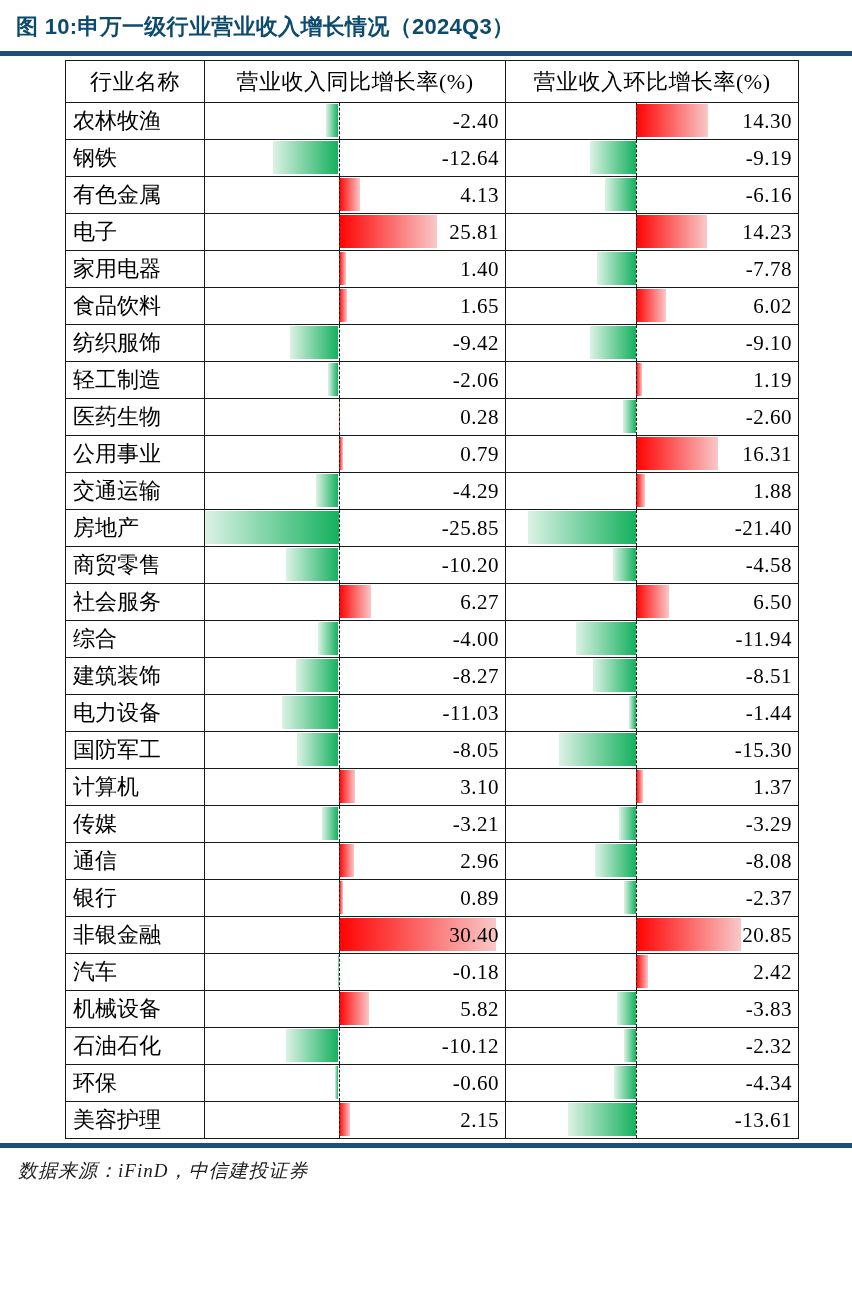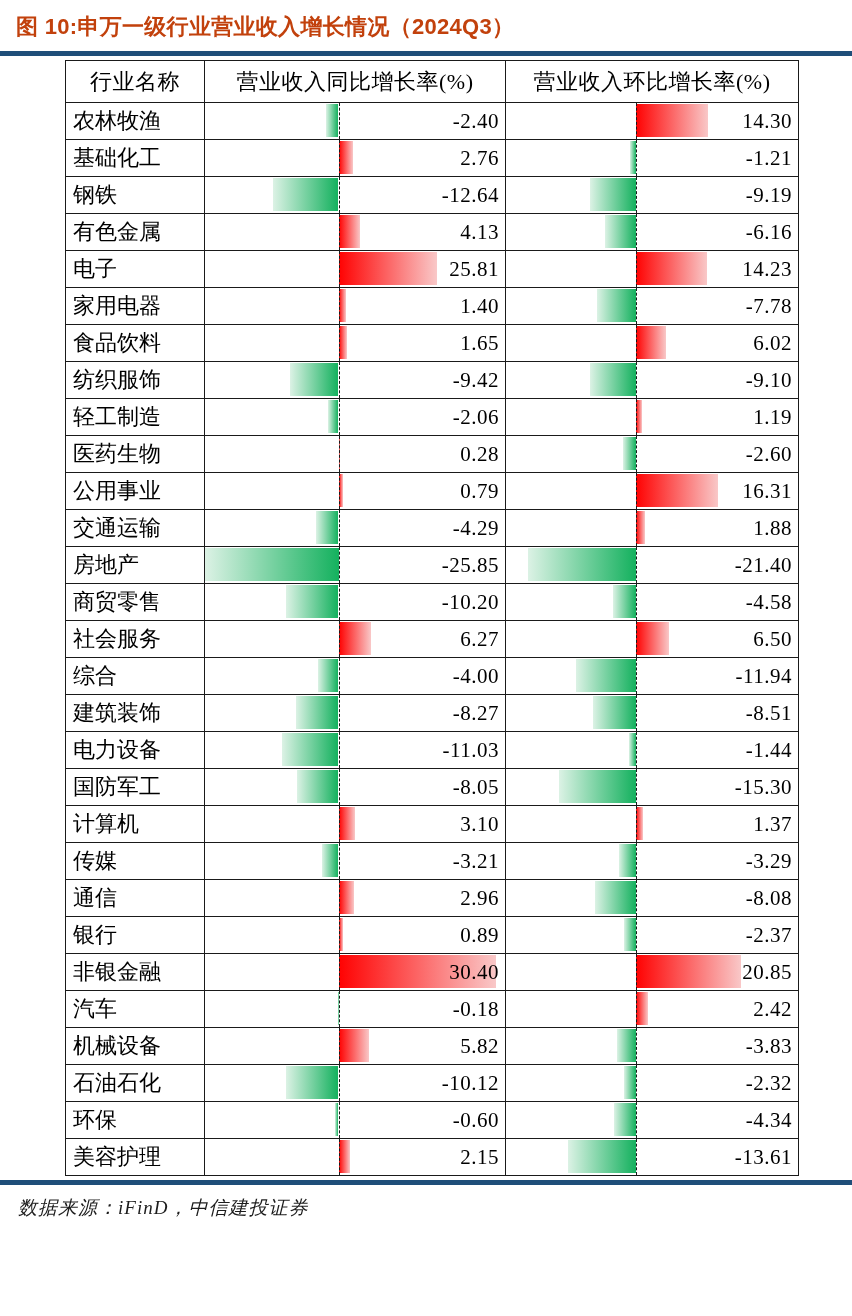--- a/index.html
+++ b/index.html
@@ -18,21 +18,21 @@
     background:#fff;
     overflow:hidden;
     font-family:"Liberation Serif","DejaVu Serif",serif;
     color:#000;
   }
   .fig-title{
     padding:12px 0 0 16px;
     font-family:"Liberation Sans","DejaVu Sans",sans-serif;
     font-weight:bold;
     font-size:22px;
-    color:#c2410c;
+    color:#0c4a6e;
     letter-spacing:0.3px;
   }
   .rule{
     width:852px;height:5px;
     background:var(--navy);
   }
   .rule-top{margin-top:9px;}
   .rule-bottom{margin-top:4px;}
   table.growth{
     margin:4px 0 0 65px;
@@ -125,37 +125,20 @@
           </td>
           <td class="bar-cell">
             <div class="cellwrap">
               <div class="axis" style="left: 44.5%;"></div>
               <div class="bar pos" style="width: 24.6175%; left: 44.5%;"></div>
               <span class="val">14.30</span>
             </div>
           </td>
         </tr>
         <tr>
-          <td class="name-cell">基础化工</td>
-          <td class="bar-cell">
-            <div class="cellwrap">
-              <div class="axis" style="left: 44.5%;"></div>
-              <div class="bar pos" style="width: 4.75134%; left: 44.5%;"></div>
-              <span class="val">2.76</span>
-            </div>
-          </td>
-          <td class="bar-cell">
-            <div class="cellwrap">
-              <div class="axis" style="left: 44.5%;"></div>
-              <div class="bar neg" style="width: 2.08302%; left: 42.417%;"></div>
-              <span class="val">-1.21</span>
-            </div>
-          </td>
-        </tr>
-        <tr>
           <td class="name-cell">钢铁</td>
           <td class="bar-cell">
             <div class="cellwrap">
               <div class="axis" style="left: 44.5%;"></div>
               <div class="bar neg" style="width: 21.7598%; left: 22.7402%;"></div>
               <span class="val">-12.64</span>
             </div>
           </td>
           <td class="bar-cell">
             <div class="cellwrap">

